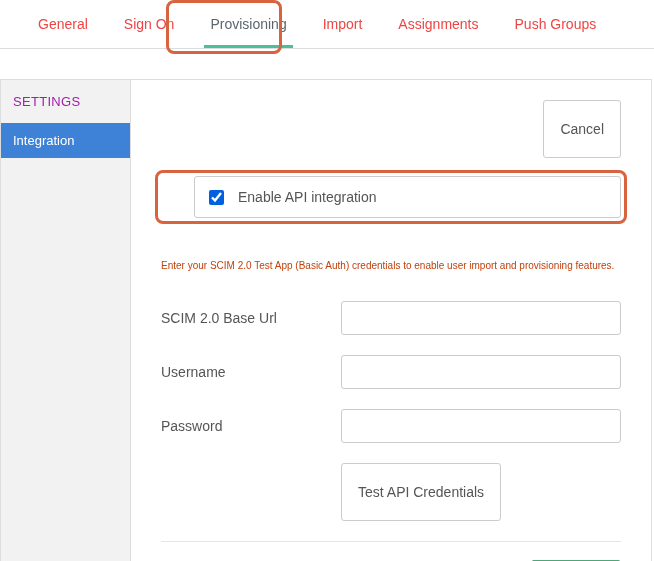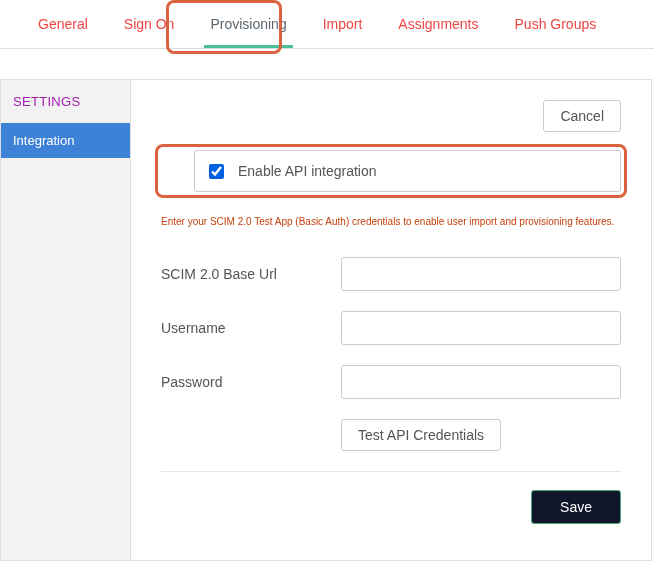--- a/index.html
+++ b/index.html
@@ -76,33 +76,33 @@
     display: flex;
     justify-content: flex-end;
     margin-bottom: 18px;
   }
   .btn {
     display: inline-block;
     border: 1px solid #ccc;
     background: #fff;
     color: #555;
     border-radius: 3px;
-    padding: 7px 16px;
+    padding: 20px 16px;
     font-size: 14px;
     cursor: pointer;
   }
   .btn-primary {
     background: #0f172a;
     border: 1px solid #4ca878;
     color: #fff;
     padding: 8px 28px;
   }
   .enable-box-wrap {
     position: relative;
-    margin-bottom: 22px;
+    margin-bottom: 40px;
     padding-left: 33px;
   }
   .enable-highlight {
     position: absolute;
     top: -6px; left: -6px; right: -6px; bottom: -6px;
     border: 3px solid #d9623f;
     border-radius: 8px;
     pointer-events: none;
   }
   .enable-box {

